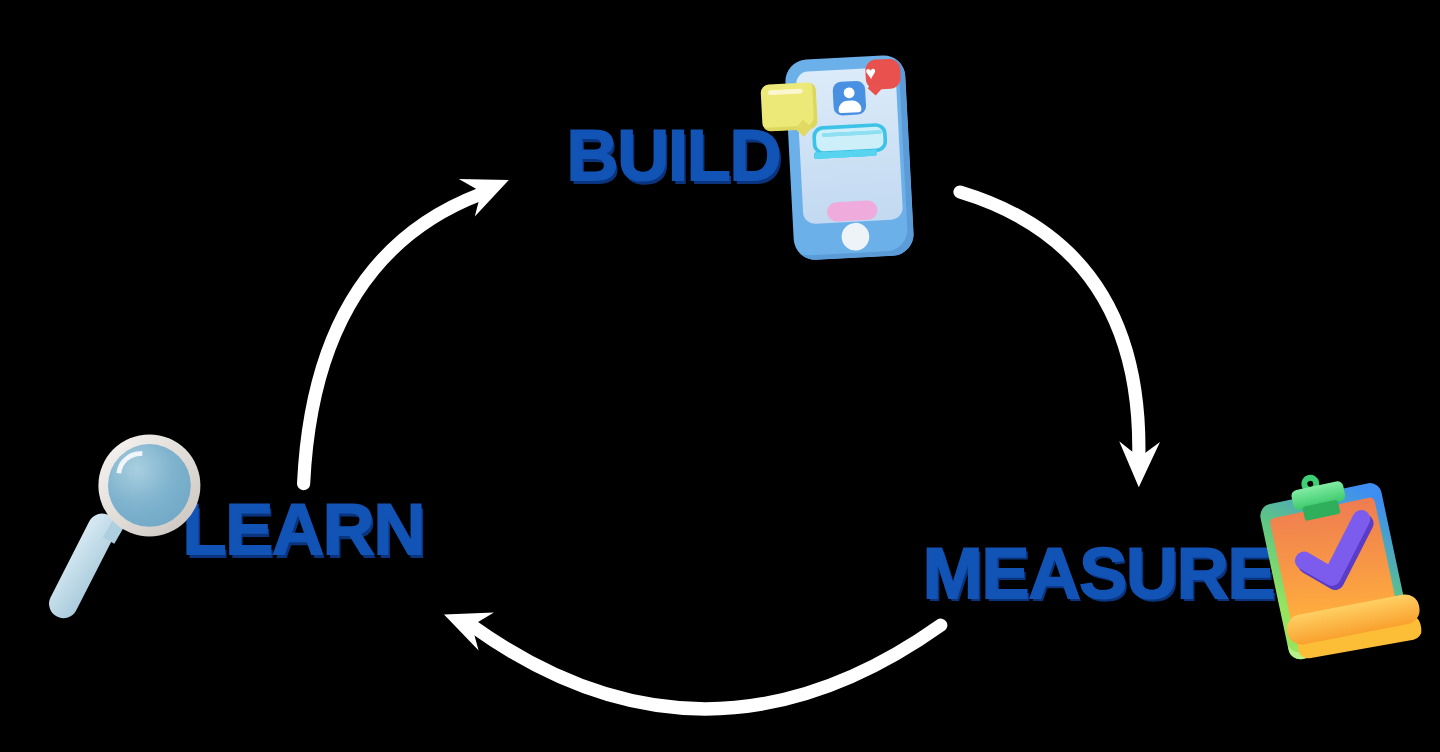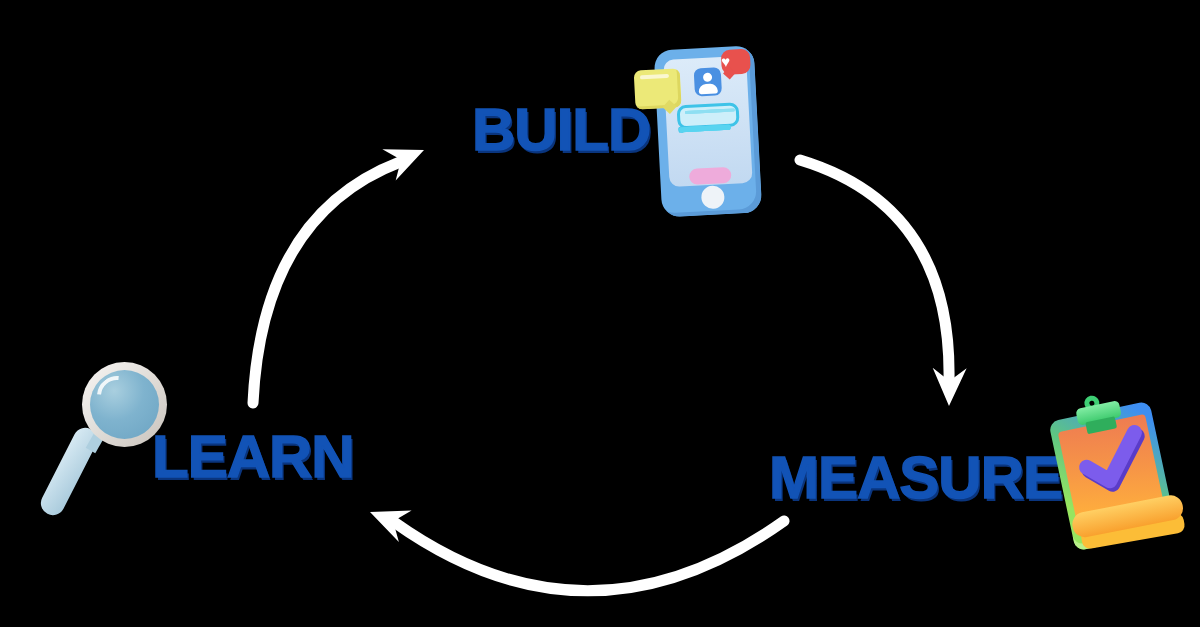--- a/index.html
+++ b/index.html
@@ -8,21 +8,21 @@
   #stage *{position:absolute;box-sizing:border-box;}
 
   
   .step-label{
     font-size:60px;font-weight:bold;line-height:1;letter-spacing:-1px;
     color:#1253b6;-webkit-text-stroke:1.5px #1253b6;
     text-shadow:2px 3px 0 #0a357e;white-space:nowrap;
   }
   #label-build{left:472px;top:100px;}
   #label-measure{left:769px;top:448px;}
-  #label-learn{left:152px;top:427px;}
+  #label-learn{left:152px;top:412px;}
 
   
   #arrows{left:0;top:0;width:1200px;height:627px;}
   #arrows .stem{fill:none;stroke:#fff;stroke-width:11;stroke-linecap:round;}
   #arrows .head{fill:#fff;}
 
   
   .phone{left:640px;top:40px;width:132px;height:186px;transform:rotate(-3deg);}
   .ph-body{left:18px;top:8px;width:100px;height:167px;border-radius:18px;
            background:#6cb0ea;box-shadow:inset -5px -4px 0 #5b9bd8;}

